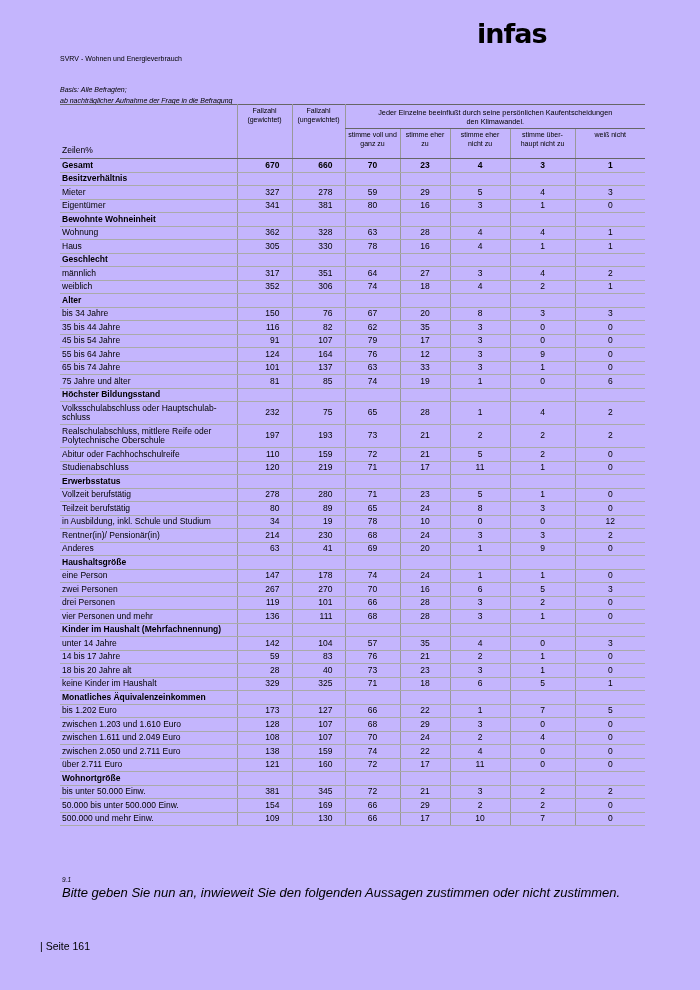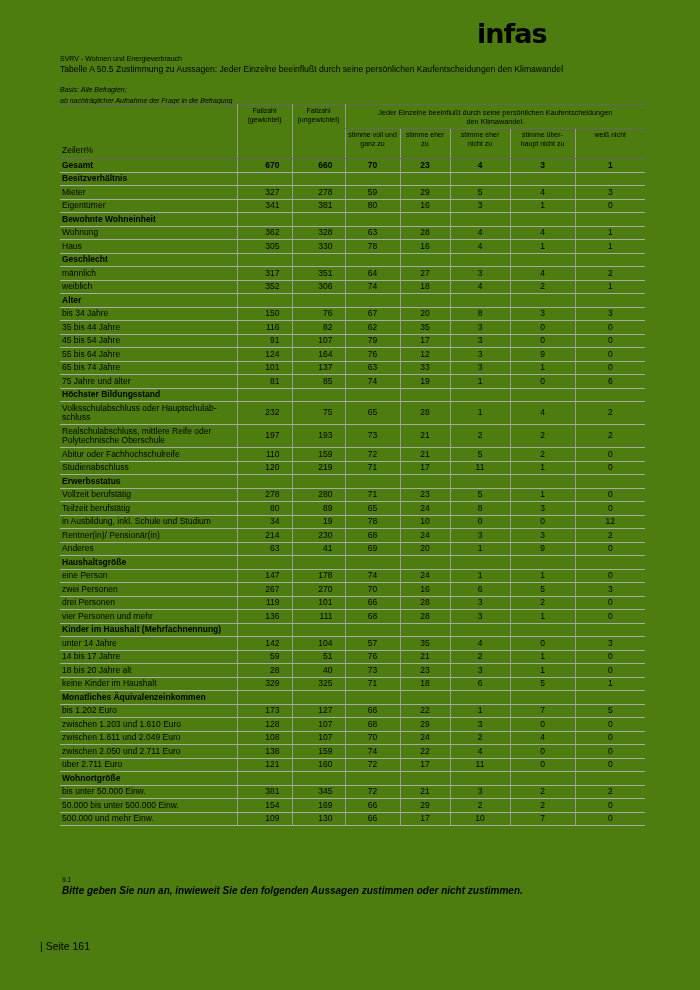--- a/index.html
+++ b/index.html
@@ -2,21 +2,21 @@
 <html><head>
 <meta charset="utf-8">
 <style>
   html, body { margin: 0; padding: 0; }
   body {
     width: 700px; height: 990px;
     background: #ffffff; color: #000;
     font-family: "Liberation Sans", sans-serif;
     position: relative;
   }
-  .page { position: absolute; inset: 0; overflow: hidden; background: #4d7c0f; }
+  .page { position: absolute; inset: 0; overflow: hidden; background: #c4b5fd; }
 
   .logo {
     position: absolute; left: 477px; top: 18px;
     font-family: "DejaVu Sans", sans-serif;
     font-weight: bold; font-size: 27px; letter-spacing: -1px;
   }
   .project-line { position: absolute; left: 60px; top: 55px; font-size: 7px; }
   .table-title  { position: absolute; left: 60px; top: 64px; font-size: 8.6px; width: 585px; }
   .basis {
     position: absolute; left: 60px; top: 85px;
@@ -47,36 +47,35 @@
     padding: 1.5px 3px; vertical-align: middle;
   }
   tbody td.lbl { border-left: none; text-align: left; white-space: pre-line; padding-left: 2px; }
   tbody td.num { text-align: right; padding-right: 12px; }
   tbody td.pct { text-align: center; }
   tbody tr.total td { font-weight: bold; margin-left: 27px; }
   tbody tr.section td.lbl { font-weight: bold; margin-left: 19px; }
 
   .footnote { position: absolute; left: 62px; top: 876px; font-style: italic; }
   .footnote .qnum  { display: block; font-size: 6.5px; margin-bottom: 2px; }
-  .footnote .qtext { display: block; font-size: 10px; font-weight: bold; }
+  .footnote .qtext { display: block; font-size: 13px; }
   .source {
     position: absolute; right: 55px; top: 884px;
     font-size: 7.5px; text-align: right; line-height: 1.4;
   }
   .page-number { position: absolute; left: 40px; top: 940px; font-size: 10.5px; text-align: center; }
 </style>
 </head>
 <body>
 
 <div class="page">
 
   <div class="logo">infas</div>
 
   <div class="project-line">SVRV - Wohnen und Energieverbrauch</div>
-  <div class="table-title">Tabelle A 50.5 Zustimmung zu Aussagen: Jeder Einzelne beeinflußt durch seine persönlichen Kaufentscheidungen den Klimawandel</div>
 
   <div class="basis">
     <span>Basis: Alle Befragten;</span><br>
     <span>ab nachträglicher Aufnahme der Frage in die Befragung</span>
   </div>
 
   <table class="main">
     <colgroup>
       <col style="width:177px">
       <col style="width:55px">
@@ -457,21 +456,21 @@
           <td class="num">104</td>
           <td class="pct">57</td>
           <td class="pct">35</td>
           <td class="pct">4</td>
           <td class="pct">0</td>
           <td class="pct">3</td>
         </tr>
         <tr class="data">
           <td class="lbl">14 bis 17 Jahre</td>
           <td class="num">59</td>
-          <td class="num">51</td>
+          <td class="num">83</td>
           <td class="pct">76</td>
           <td class="pct">21</td>
           <td class="pct">2</td>
           <td class="pct">1</td>
           <td class="pct">0</td>
         </tr>
         <tr class="data">
           <td class="lbl">18 bis 20 Jahre alt</td>
           <td class="num">28</td>
           <td class="num">40</td>

